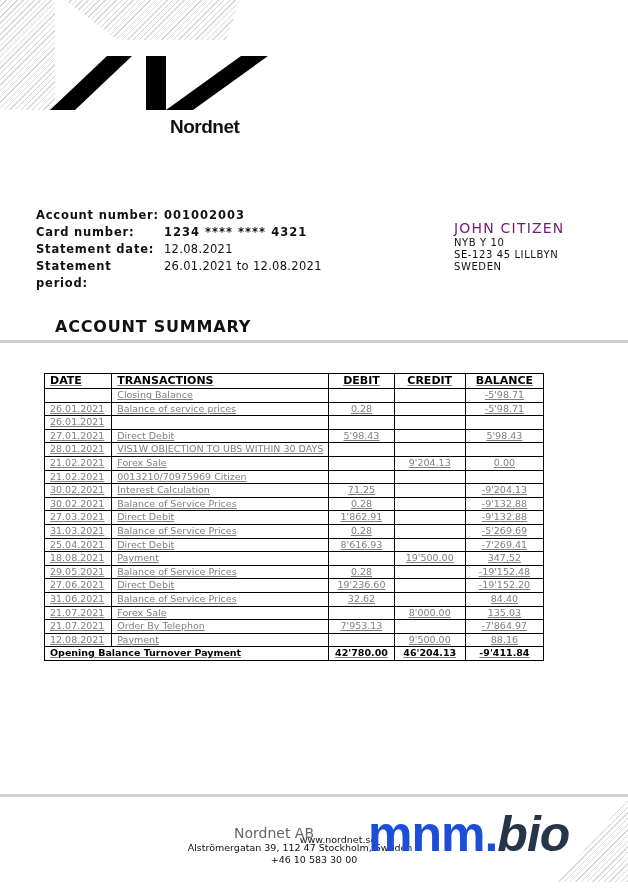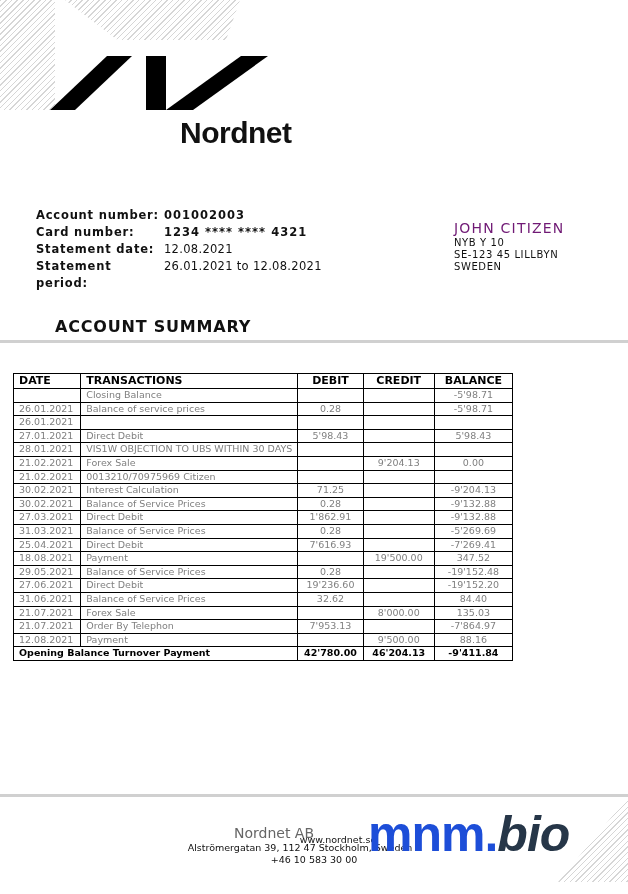--- a/index.html
+++ b/index.html
@@ -5,35 +5,35 @@
   html, body { margin:0; padding:0; }
   body { width:628px; height:894px; background:#ffffff; position:relative; overflow:hidden;
          font-family:"DejaVu Sans", sans-serif; color:#111; }
   .hatch { position:absolute; background:repeating-linear-gradient(135deg, #d6d6d6 0 1px, transparent 1px 4px); }
   .hatch-left { left:0; top:0; width:55px; height:110px; }
   .hatch-top { left:65px; top:0; width:175px; height:40px;
                clip-path:polygon(0 0,100% 0,92% 100%,30% 100%); }
   .hatch-br { right:0; bottom:12px; width:70px; height:85px;
               clip-path:polygon(100% 0,100% 100%,0 100%); }
   .logo { position:absolute; left:50px; top:56px; width:218px; height:54px; }
-  .brand { position:absolute; left:180px; top:116px; font-family:"Liberation Sans", sans-serif;
-           font-weight:bold; font-size:30px; letter-spacing:-0.5px; color:#111; }
+  .brand { position:absolute; left:170px; top:116px; font-family:"Liberation Sans", sans-serif;
+           font-weight:bold; font-size:19px; letter-spacing:-0.5px; color:#111; }
   .acct { position:absolute; left:36px; top:207px; font-size:11.5px; line-height:17px; }
   .acct .row { display:flex; }
   .acct .lbl { font-weight:bold; letter-spacing:0.8px; width:128px; }
   .acct .val { letter-spacing:0.3px; }
   .acct .val.b { font-weight:bold; letter-spacing:1px; }
   .addr { position:absolute; left:454px; top:220px; font-size:10px; line-height:12px; letter-spacing:0.6px; }
   .addr .name { font-size:14px; color:#701a75; letter-spacing:1.2px; line-height:16px; margin-bottom:1px; }
   .section-title { position:absolute; left:55px; top:317px; font-size:16px; font-weight:bold; letter-spacing:0.8px; }
   .rule { position:absolute; left:0; width:628px; height:3px; background:#d0d0d0; }
   .rule1 { top:340px; }
   .rule2 { top:794px; }
-  table.tx { position:absolute; left:13px; top:373px; width:500px; border-collapse:collapse;
-             font-size:9.5px; color:#808080; }
+  table.tx { position:absolute; left:44px; top:373px; width:500px; border-collapse:collapse;
+             font-size:9.5px; color:#808080;text-decoration:underline; }
   table.tx td, table.tx th { border:1px solid #000; padding:0 5px; height:12.6px; line-height:12.6px; white-space:nowrap; }
   table.tx th { color:#000; font-size:11px; font-weight:bold; height:14px; line-height:14px; }
   table.tx th.l { text-align:left; }
   table.tx td.c, table.tx th.c { text-align:center; }
   table.tx .c1 { width:57px; }
   table.tx .c3 { width:55px; }
   table.tx .c4 { width:63px; }
   table.tx .c5 { width:71px; }
   table.tx tr.total td { color:#000; font-weight:bold; }
   .footer { position:absolute; left:0; width:628px; text-align:center; }
@@ -175,21 +175,21 @@
       <tr>
         <td>31.03.2021</td>
         <td>Balance of Service Prices</td>
         <td class="c">0.28</td>
         <td class="c"></td>
         <td class="c">-5'269.69</td>
       </tr>
       <tr>
         <td>25.04.2021</td>
         <td>Direct Debit</td>
-        <td class="c">7'616.93</td>
+        <td class="c">8'616.93</td>
         <td class="c"></td>
         <td class="c">-7'269.41</td>
       </tr>
       <tr>
         <td>18.08.2021</td>
         <td>Payment</td>
         <td class="c"></td>
         <td class="c">19'500.00</td>
         <td class="c">347.52</td>
       </tr>

